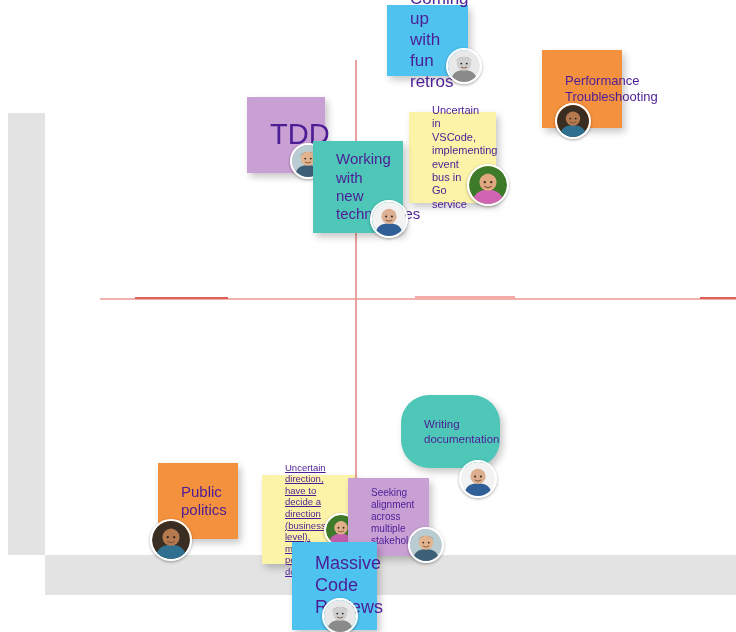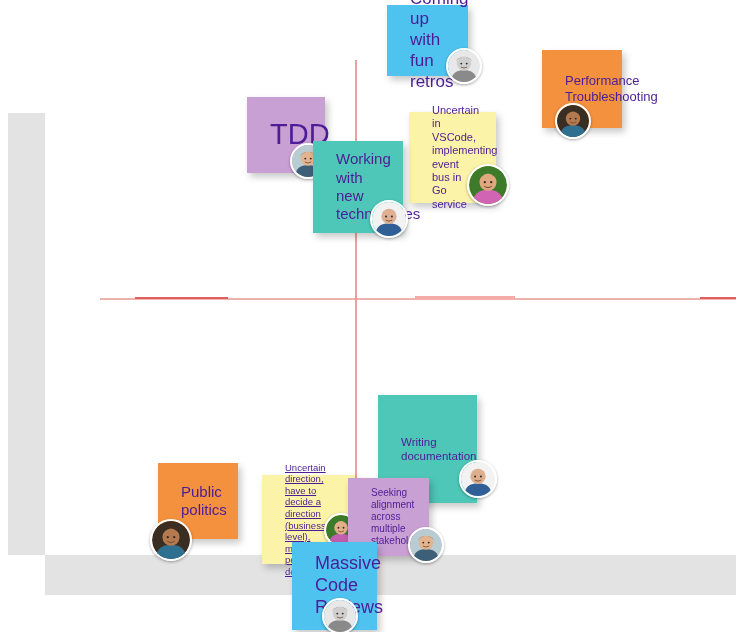--- a/index.html
+++ b/index.html
@@ -200,21 +200,21 @@
         <svg width="34" height="34" viewBox="0 0 40 40">
           <circle cx="20" cy="20" r="20" fill="#f2f2f2"></circle>
           <path d="M4 40 C4 29 11 25 20 25 C29 25 36 29 36 40 Z" fill="#2f5f96"></path>
           <circle cx="20" cy="17" r="9" fill="#ddb094"></circle>
           <path d="M10.5 15 C10.5 7 29.5 7 29.5 15 C29.5 11 26 9 20 9 C14 9 10.5 11 10.5 15 Z" fill="#cfcfcf"></path>
           <circle cx="16.6" cy="17" r="1.2" fill="#33281f"></circle>
           <circle cx="23.4" cy="17" r="1.2" fill="#33281f"></circle>
           <path d="M16.5 21.5 Q20 24 23.5 21.5" stroke="#7a5338" stroke-width="1.1" fill="none" stroke-linecap="round"></path>
         </svg>
       </div>
-      <div class="note" style="left: 378px; top: 395px; width: 99px; height: 108px; background: rgb(78, 199, 184); font-size: 11.5px;">
+      <div class="note" style="left: 401px; top: 395px; width: 99px; height: 73px; background: rgb(78, 199, 184); font-size: 11.5px; border-radius: 28px;">
         <span class="note-text">Writing
 documentation</span>
       </div>
       <div class="avatar" style="left: 459px; top: 460px; width: 34px; height: 34px;">
         <svg width="34" height="34" viewBox="0 0 40 40">
           <circle cx="20" cy="20" r="20" fill="#f2f2f2"></circle>
           <path d="M4 40 C4 29 11 25 20 25 C29 25 36 29 36 40 Z" fill="#2f5f96"></path>
           <circle cx="20" cy="17" r="9" fill="#dcae8d"></circle>
           <path d="M10.5 15 C10.5 7 29.5 7 29.5 15 C29.5 11 26 9 20 9 C14 9 10.5 11 10.5 15 Z" fill="#c9c9c9"></path>
           <circle cx="16.6" cy="17" r="1.2" fill="#33281f"></circle>

